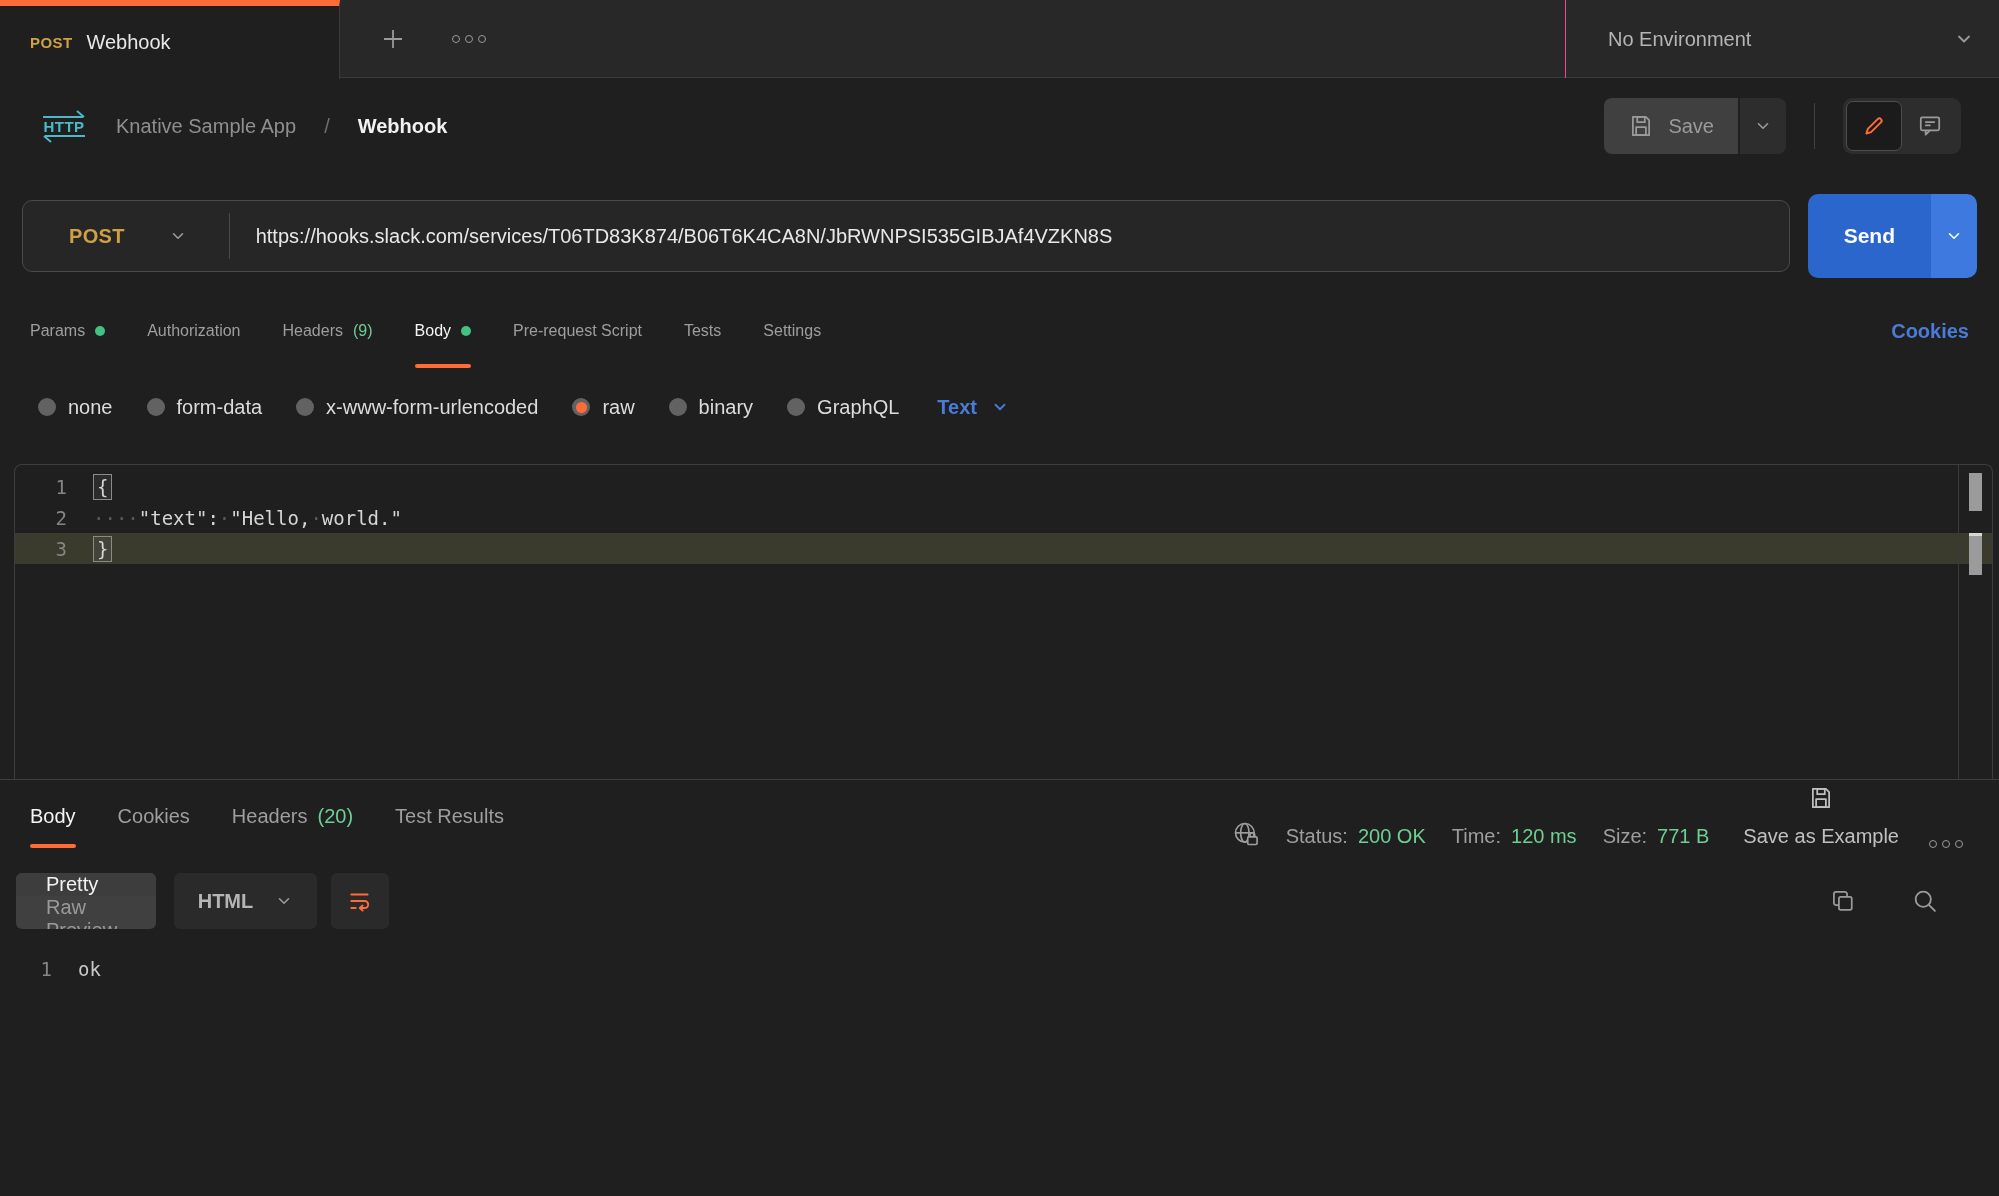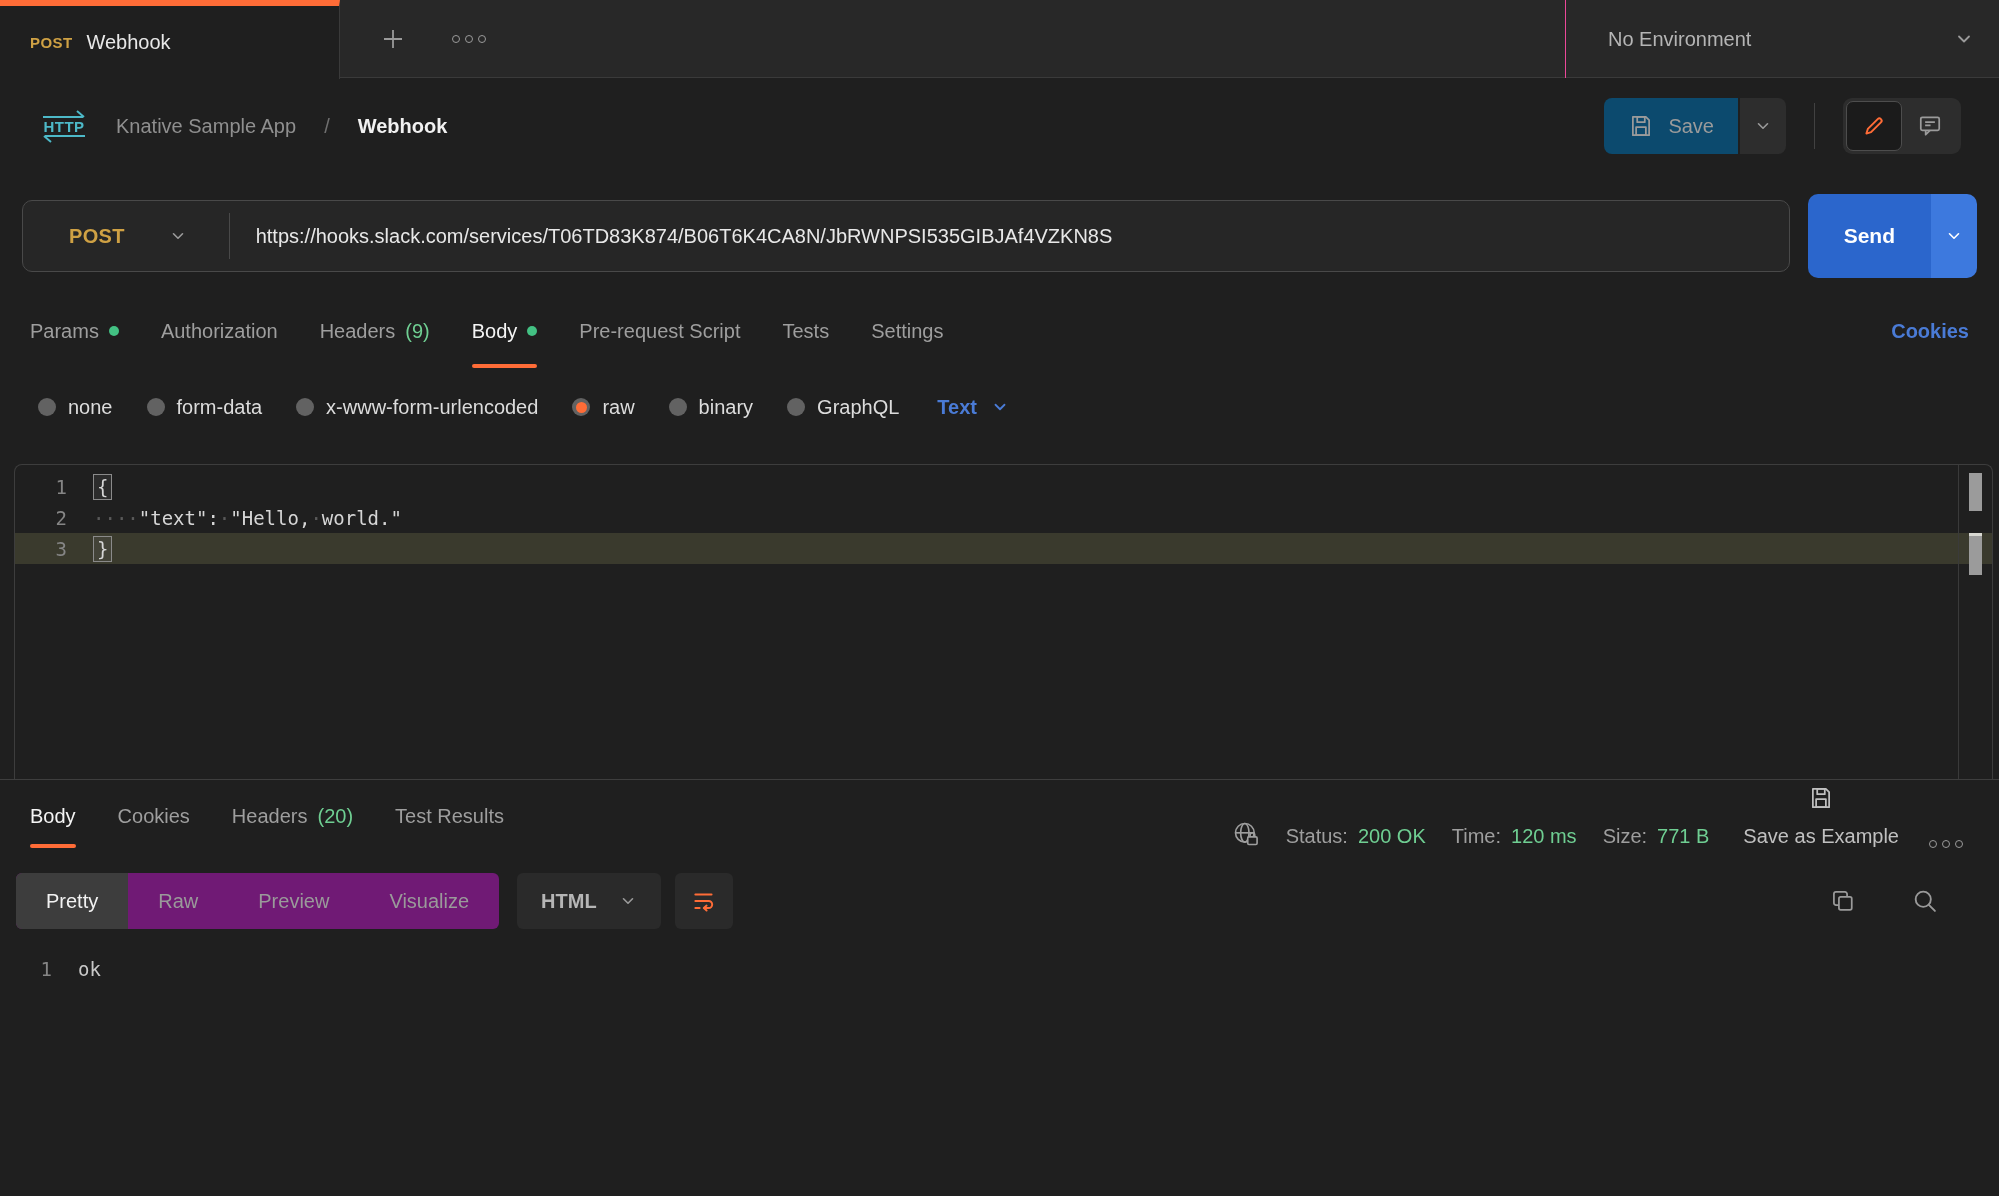--- a/index.html
+++ b/index.html
@@ -35,41 +35,41 @@
   
   .header-row { display:flex; align-items:center; padding:0 38px; height:96px; }
   .breadcrumb { display:flex; align-items:center; gap:26px; }
   .http-badge { display:flex; flex-direction:column; align-items:center; width:52px; }
   .http-badge-text { color:#4db9c8; font-size:15px; font-weight:700; letter-spacing:.5px; line-height:15px; }
   .crumb-collection { color:#8f8f8f; font-size:20px; }
   .crumb-sep { color:#6f6f6f; font-size:20px; margin:0 2px; }
   .crumb-request { color:#f1f1f1; font-size:20px; font-weight:600; }
   .header-actions { margin-left:auto; display:flex; align-items:center; }
   .save-split { display:flex; gap:2px; }
-  .save-main { display:flex; align-items:center; gap:14px; background:#0c4a6e; color:#9b9b9b; font-size:20px; padding:0 24px; height:56px; border-radius:8px 0 0 8px; cursor:pointer; }
+  .save-main { display:flex; align-items:center; gap:14px; background:#404040; color:#9b9b9b; font-size:20px; padding:0 24px; height:56px; border-radius:8px 0 0 8px; cursor:pointer; }
   .save-caret { width:46px; height:56px; background:#2d2d2d; border-radius:0 8px 8px 0; display:flex; align-items:center; justify-content:center; cursor:pointer; }
   .vert-divider { width:1px; height:46px; background:#414141; margin:0 28px; }
   .edit-seg { background:#2d2d2d; border-radius:9px; padding:3px; display:flex; }
   .seg-btn { width:56px; height:50px; display:flex; align-items:center; justify-content:center; cursor:pointer; }
   .seg-btn.active { background:#1b1b1b; border:1px solid #4d4d4d; border-radius:7px; }
 
   
   .url-row { display:flex; align-items:center; padding:0 22px; margin-top:20px; gap:18px; }
   .url-bar { flex:1; height:72px; background:#262626; border:1px solid #494949; border-radius:10px; display:flex; align-items:center; overflow:hidden; }
   .method-select { display:flex; align-items:center; padding:0 42px 0 46px; gap:44px; cursor:pointer; }
   .method-label { color:#cfa144; font-weight:700; font-size:20px; letter-spacing:.3px; }
   .method-divider { width:1px; height:46px; background:#494949; }
   .url-text { color:#e8e8e8; font-size:20px; padding-left:26px; white-space:nowrap; }
   .send-split { display:flex; height:84px;border-radius:26px; }
   .send-main { background:#2b66cc; color:#ffffff; font-size:21px; font-weight:600; padding:0 36px; display:flex; align-items:center; border-radius:10px 0 0 10px; cursor:pointer; }
   .send-caret { width:46px; background:#3d79de; border-radius:0 10px 10px 0; display:flex; align-items:center; justify-content:center; cursor:pointer; }
 
   
   .req-tabs-row { display:flex; align-items:center; padding:0 30px; height:78px; margin-top:14px; }
-  .req-tab { display:flex; align-items:center; gap:10px; margin-right:42px; color:#9e9e9e; font-size:20px; position:relative; height:100%; cursor:pointer; }
+  .req-tab { display:flex; align-items:center; gap:10px; margin-right:42px; color:#9e9e9e; font-size:16px; position:relative; height:100%; cursor:pointer; }
   .req-tab.active { color:#f5f5f5; }
   .req-tab.active::after { content:""; position:absolute; bottom:2px; left:0; right:0; height:4px; background:#ff6c37; border-radius:2px; }
   .green-dot { width:10px; height:10px; border-radius:50%; background:#43c183; }
   .tab-badge { color:#6fce92; }
   .cookies-link { margin-left:auto; color:#4a7bd6; font-size:20px; font-weight:600; cursor:pointer; }
 
   
   .radio-row { display:flex; align-items:center; gap:34px; padding:0 38px; height:58px; margin-top:8px; }
   .radio-opt { display:flex; align-items:center; gap:12px; color:#dcdcdc; font-size:20px; cursor:pointer; }
   .radio-circle { width:18px; height:18px; border-radius:50%; background:#626262; display:flex; align-items:center; justify-content:center; }
@@ -99,21 +99,21 @@
   .resp-tab { display:flex; align-items:center; gap:10px; margin-right:42px; color:#9e9e9e; font-size:20px; position:relative; height:100%; cursor:pointer; }
   .resp-tab.active { color:#f5f5f5; }
   .resp-tab.active::after { content:""; position:absolute; bottom:4px; left:0; right:0; height:4px; background:#ff6c37; border-radius:2px; }
   .resp-meta { margin-left:auto; display:flex; align-items:flex-end; padding-right:6px; }
   .meta-group { display:flex; align-items:center; gap:10px; margin-left:26px; color:#9e9e9e; font-size:20px; }
   .meta-value { color:#6fce92; }
   .save-example { display:flex; align-items:center; gap:14px; margin-left:34px; color:#c0c0c0; font-size:20px; cursor:pointer;flex-direction:column; }
   .resp-more { margin-left:30px; cursor:pointer; }
 
   .resp-toolbar { display:flex; align-items:center; padding:0 16px; margin-top:20px; height:58px; }
-  .view-seg { display:flex; background:#701a75; border-radius:6px; overflow:hidden; height:56px; }
+  .view-seg { display:flex; background:#404040; border-radius:6px; overflow:hidden; height:56px;flex-direction:column; }
   .view-item { display:flex; align-items:center; padding:0 30px; color:#9a9a9a; font-size:20px; cursor:pointer; }
   .view-item.active { background:#3d3d3d; color:#f2f2f2; }
   .format-select { margin-left:18px; height:56px; background:#2a2a2a; border-radius:6px; display:flex; align-items:center; gap:22px; padding:0 24px; color:#b5b5b5; font-size:20px; font-weight:600; cursor:pointer; }
   .wrap-btn { margin-left:14px; width:58px; height:56px; background:#2a2a2a; border-radius:6px; display:flex; align-items:center; justify-content:center; cursor:pointer; }
   .resp-tools { margin-left:auto; display:flex; align-items:center; gap:54px; padding-right:44px; }
   .resp-tools > span { cursor:pointer; }
 
   .resp-body-row { display:flex; align-items:center; margin-top:28px; font-family:"DejaVu Sans Mono", monospace; font-size:19px; }
   .resp-body-text { color:#c9c9c9; }
 </style>

